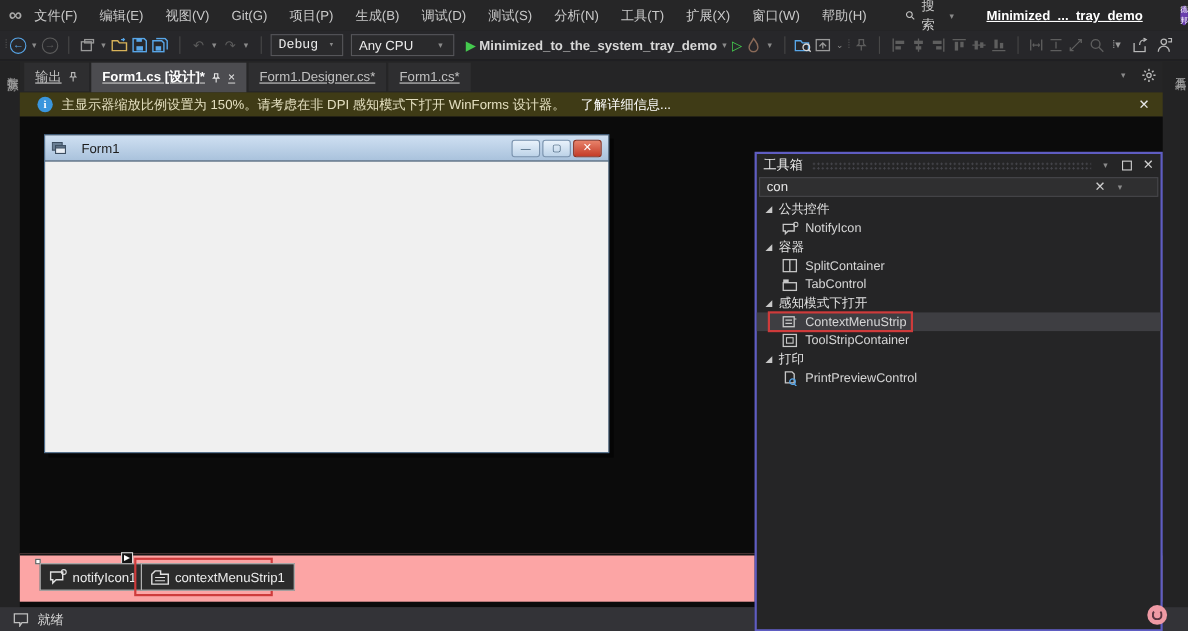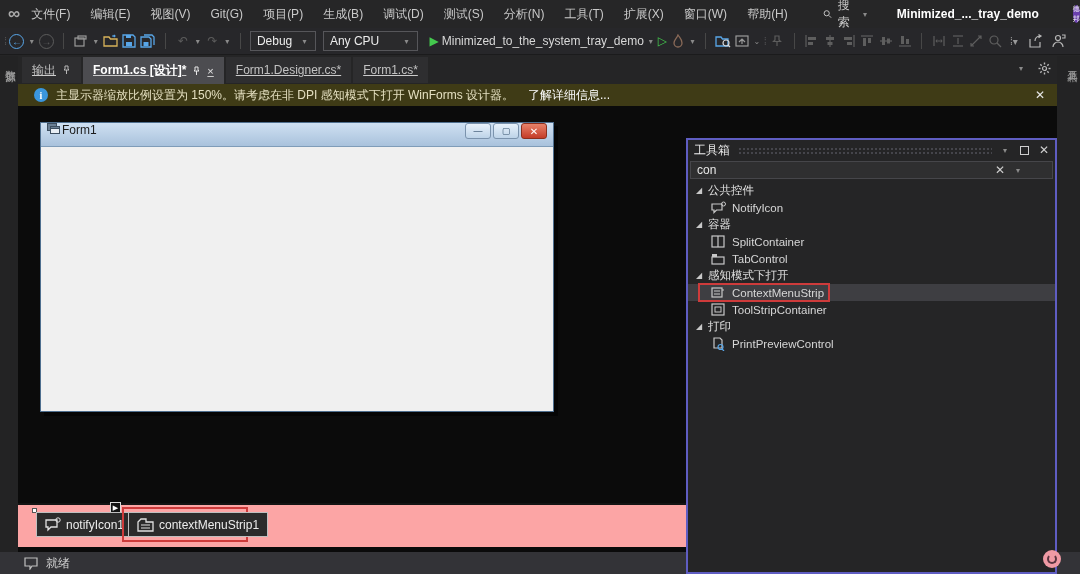--- a/index.html
+++ b/index.html
@@ -6,34 +6,34 @@
   html,body { background:#111; }
   body { font-family:"Liberation Sans","DejaVu Sans",sans-serif; }
   .screen { position:relative; width:1080px; height:574px; background:#252526; overflow:hidden; color:#cccccc; font-size:12px; }
 
   
   .titlebar { position:absolute; left:0; top:0; width:1080px; height:28px; background:#262627; display:flex; align-items:center; gap:2px; padding-left:8px; }
   .vs-logo { font-size:17px; font-weight:bold; color:#a9a9a9; width:28px; text-align:center; }
   .menu-item { padding:0 9px; height:22px; line-height:22px; color:#c9c9c9; white-space:nowrap; cursor:default; }
   .tb-sep { width:1px; height:16px; background:#474747; margin:0 6px; }
   .search-box { display:flex; align-items:center; gap:6px; padding:0 10px; color:#c9c9c9; }
-  .win-title { font-weight:bold; color:#ffffff; padding:0 16px; white-space:nowrap; }
+  .win-title { font-weight:bold; color:#ffffff; padding:0 16px; white-space:nowrap;text-decoration:underline; }
   .avatar { width:18px; height:18px; border-radius:50%; background:#6a3fae; color:#fff; font-size:7px; display:flex; align-items:center; justify-content:center; margin:0 14px; }
   .spacer { flex:1; }
 
   
   .toolbar { position:absolute; left:0; top:28px; width:1080px; height:27px; background:#27272a; border-bottom:1px solid #1b1b1c; display:flex; align-items:center; padding-left:4px; gap:3px; }
   .tb-icon { width:20px; height:20px; display:flex; align-items:center; justify-content:center; color:#9a9a9a; }
   .tb-icon.dim { color:#5c5c5c; }
   .tb-icon svg { display:block; }
   .caret { color:#8a8a8a; font-size:8px; width:10px; text-align:center; }
   .circle-arrow { width:15px; height:15px; border-radius:50%; border:1px solid currentColor; font-size:10px; line-height:13px; text-align:center; }
   .combo { height:20px; background:#2a2a2c; border:1px solid #56565a; display:flex; align-items:center; padding:0 6px; color:#ececec; gap:8px; }
   .combo .caret { margin-left:auto; }
-  .run-label { color:#d8d8d8; font-weight:normal; white-space:nowrap; }
+  .run-label { color:#d8d8d8; font-weight:bold; white-space:nowrap; }
   .play { color:#44c94e; font-size:12px; }
   .play-outline { color:#44c94e; font-size:12px; }
   .handle-dots { color:#4e4e50; font-size:11px; letter-spacing:-1px; }
 
   
   .left-rail { position:absolute; left:0; top:56px; width:18px; height:496px; background:#232324; }
   .right-rail { position:absolute; left:1057px; top:56px; width:23px; height:518px; background:#232324; }
   .v-tab { writing-mode:vertical-rl; font-size:10.5px; color:#9d9d9d; margin:6px auto 0 auto; display:block; text-align:center; width:100%; letter-spacing:1px; }
 
   
@@ -45,38 +45,38 @@
 
   
   .infobar { position:absolute; left:18px; top:84px; width:1039px; height:22px; background:#3f3b16; display:flex; align-items:center; padding-left:16px; gap:8px; color:#e4dfc0; }
   .info-i { width:14px; height:14px; border-radius:50%; background:#3a96dd; color:#fff; font-size:10px; font-weight:bold; display:flex; align-items:center; justify-content:center; font-family:"Liberation Serif",serif; }
   .info-link { color:#ffffff; margin-left:6px; }
   .infobar .x { position:absolute; right:12px; color:#e8e8e8; }
 
   
   .editor { position:absolute; left:18px; top:106px; width:1039px; height:446px; background:#0b0b0b; }
   .form-window { position:absolute; left:22px; top:16px; width:514px; height:290px; border:1px solid #4f6f8f; box-shadow:4px 4px 0 rgba(0,0,0,0.5); }
-  .form-titlebar { height:24px; background:linear-gradient(#cfe0f2,#a9c2dc); display:flex; align-items:flex-start; padding:0 6px; gap:2px; border-bottom:1px solid #7f9cb8; }
+  .form-titlebar { height:24px; background:linear-gradient(#cfe0f2,#a9c2dc); display:flex; align-items:center; padding:0 6px; gap:14px; border-bottom:1px solid #7f9cb8; }
   .form-title { color:#1c1c1c; font-size:12px; }
   .form-btns { margin-left:auto; display:flex; gap:2px; }
   .fbtn { width:26px; height:16px; border-radius:3px; border:1px solid #7b93ad; background:linear-gradient(#e9f2fb,#bdd3e8); color:#33506b; font-size:9px; display:flex; align-items:center; justify-content:center; }
   .fbtn.close { background:linear-gradient(#e8826a,#c43c28); border-color:#8d2f1d; color:#fff; font-weight:bold; font-size:10px; }
   .form-body { height:264px; background:#f0f0f0; }
 
   
   .tray { position:absolute; left:18px; top:503px; width:1039px; height:44px; background:#fca5a5; border-top:2px solid #141414; }
   .comp { position:absolute; top:7px; height:25px; display:flex; align-items:center; gap:5px; border:1px solid #bfbfbf; padding:0 8px; color:#ececec; background:#2b2b2b; }
   .comp-notify { left:18px; }
   .comp-context { left:110px; }
   .red-outline { position:absolute; left:104px; top:2px; width:126px; height:35px; border:2px solid #ce3b3b; }
   .grab-handle { position:absolute; left:14px; top:3px; width:5px; height:5px; background:#fff; border:1px solid #555; }
   .smart-tag { position:absolute; left:92px; top:-3px; width:11px; height:11px; background:#141414; border:1px solid #dadada; color:#fff; font-size:7px; line-height:9px; text-align:center; }
 
   
-  .statusbar { position:absolute; left:0; top:552px; width:1080px; height:22px; background:#333337; display:flex; align-items:center; gap:8px; padding-left:24px; color:#d3d3d3; }
+  .statusbar { position:absolute; left:0; top:552px; width:1080px; height:22px; background:#333337; display:flex; align-items:center; gap:8px; padding-left:12px; color:#d3d3d3; }
 
   
   .toolbox { position:absolute; left:686px; top:138px; width:371px; height:436px; background:#252526; border:2px solid #5f5dc2; z-index:10; }
   .tbx-header { height:20px; display:flex; align-items:center; padding:0 6px; gap:8px; color:#eaeaea; }
   .tbx-dots { flex:1; height:8px; background-image:radial-gradient(#45454b 1px, transparent 1px); background-size:4px 4px; margin-top:2px; }
   .tbx-hicons { display:flex; gap:10px; color:#cfcfcf; align-items:center; }
   .tbx-search { margin:1px 2px; height:18px; background:#2f2f30; border:1px solid #46464a; display:flex; align-items:center; padding:0 6px; gap:8px; }
   .tbx-search input { background:transparent; border:none; outline:none; color:#e6e6e6; font-size:12px; width:290px; font-family:inherit; }
   .tbx-tree { position:relative; padding-top:2px; }
   .tbx-row { position:relative; height:17px; display:flex; align-items:center; color:#d6d6d6; font-size:11.5px; }
@@ -161,21 +161,21 @@
           <path d="M4 1 h8 l2 2 v8" fill="none" stroke="#58a6e8" stroke-width="1.3"></path>
           <rect x="3.5" y="8" width="5" height="4" fill="#58a6e8"></rect>
         </svg>
     </span>
     <span class="tb-sep"></span>
     <span class="tb-icon dim">↶</span>
     <span class="caret">▾</span>
     <span class="tb-icon dim">↷</span>
     <span class="caret">▾</span>
     <span class="tb-sep"></span>
-    <span class="combo" style="width:66px;">
+    <span class="combo" style="width:66px;font-family:Liberation Mono, monospace;">
       <span>Debug</span>
         <span class="caret">▾</span>
     </span>
     <span class="combo" style="width:118px; margin-left:4px;">
       <span>Any CPU</span>
         <span class="caret">▾</span>
     </span>
     <span class="play" style="margin-left:8px;">▶</span>
     <span class="run-label">Minimized_to_the_system_tray_demo</span>
     <span class="caret">▾</span>

